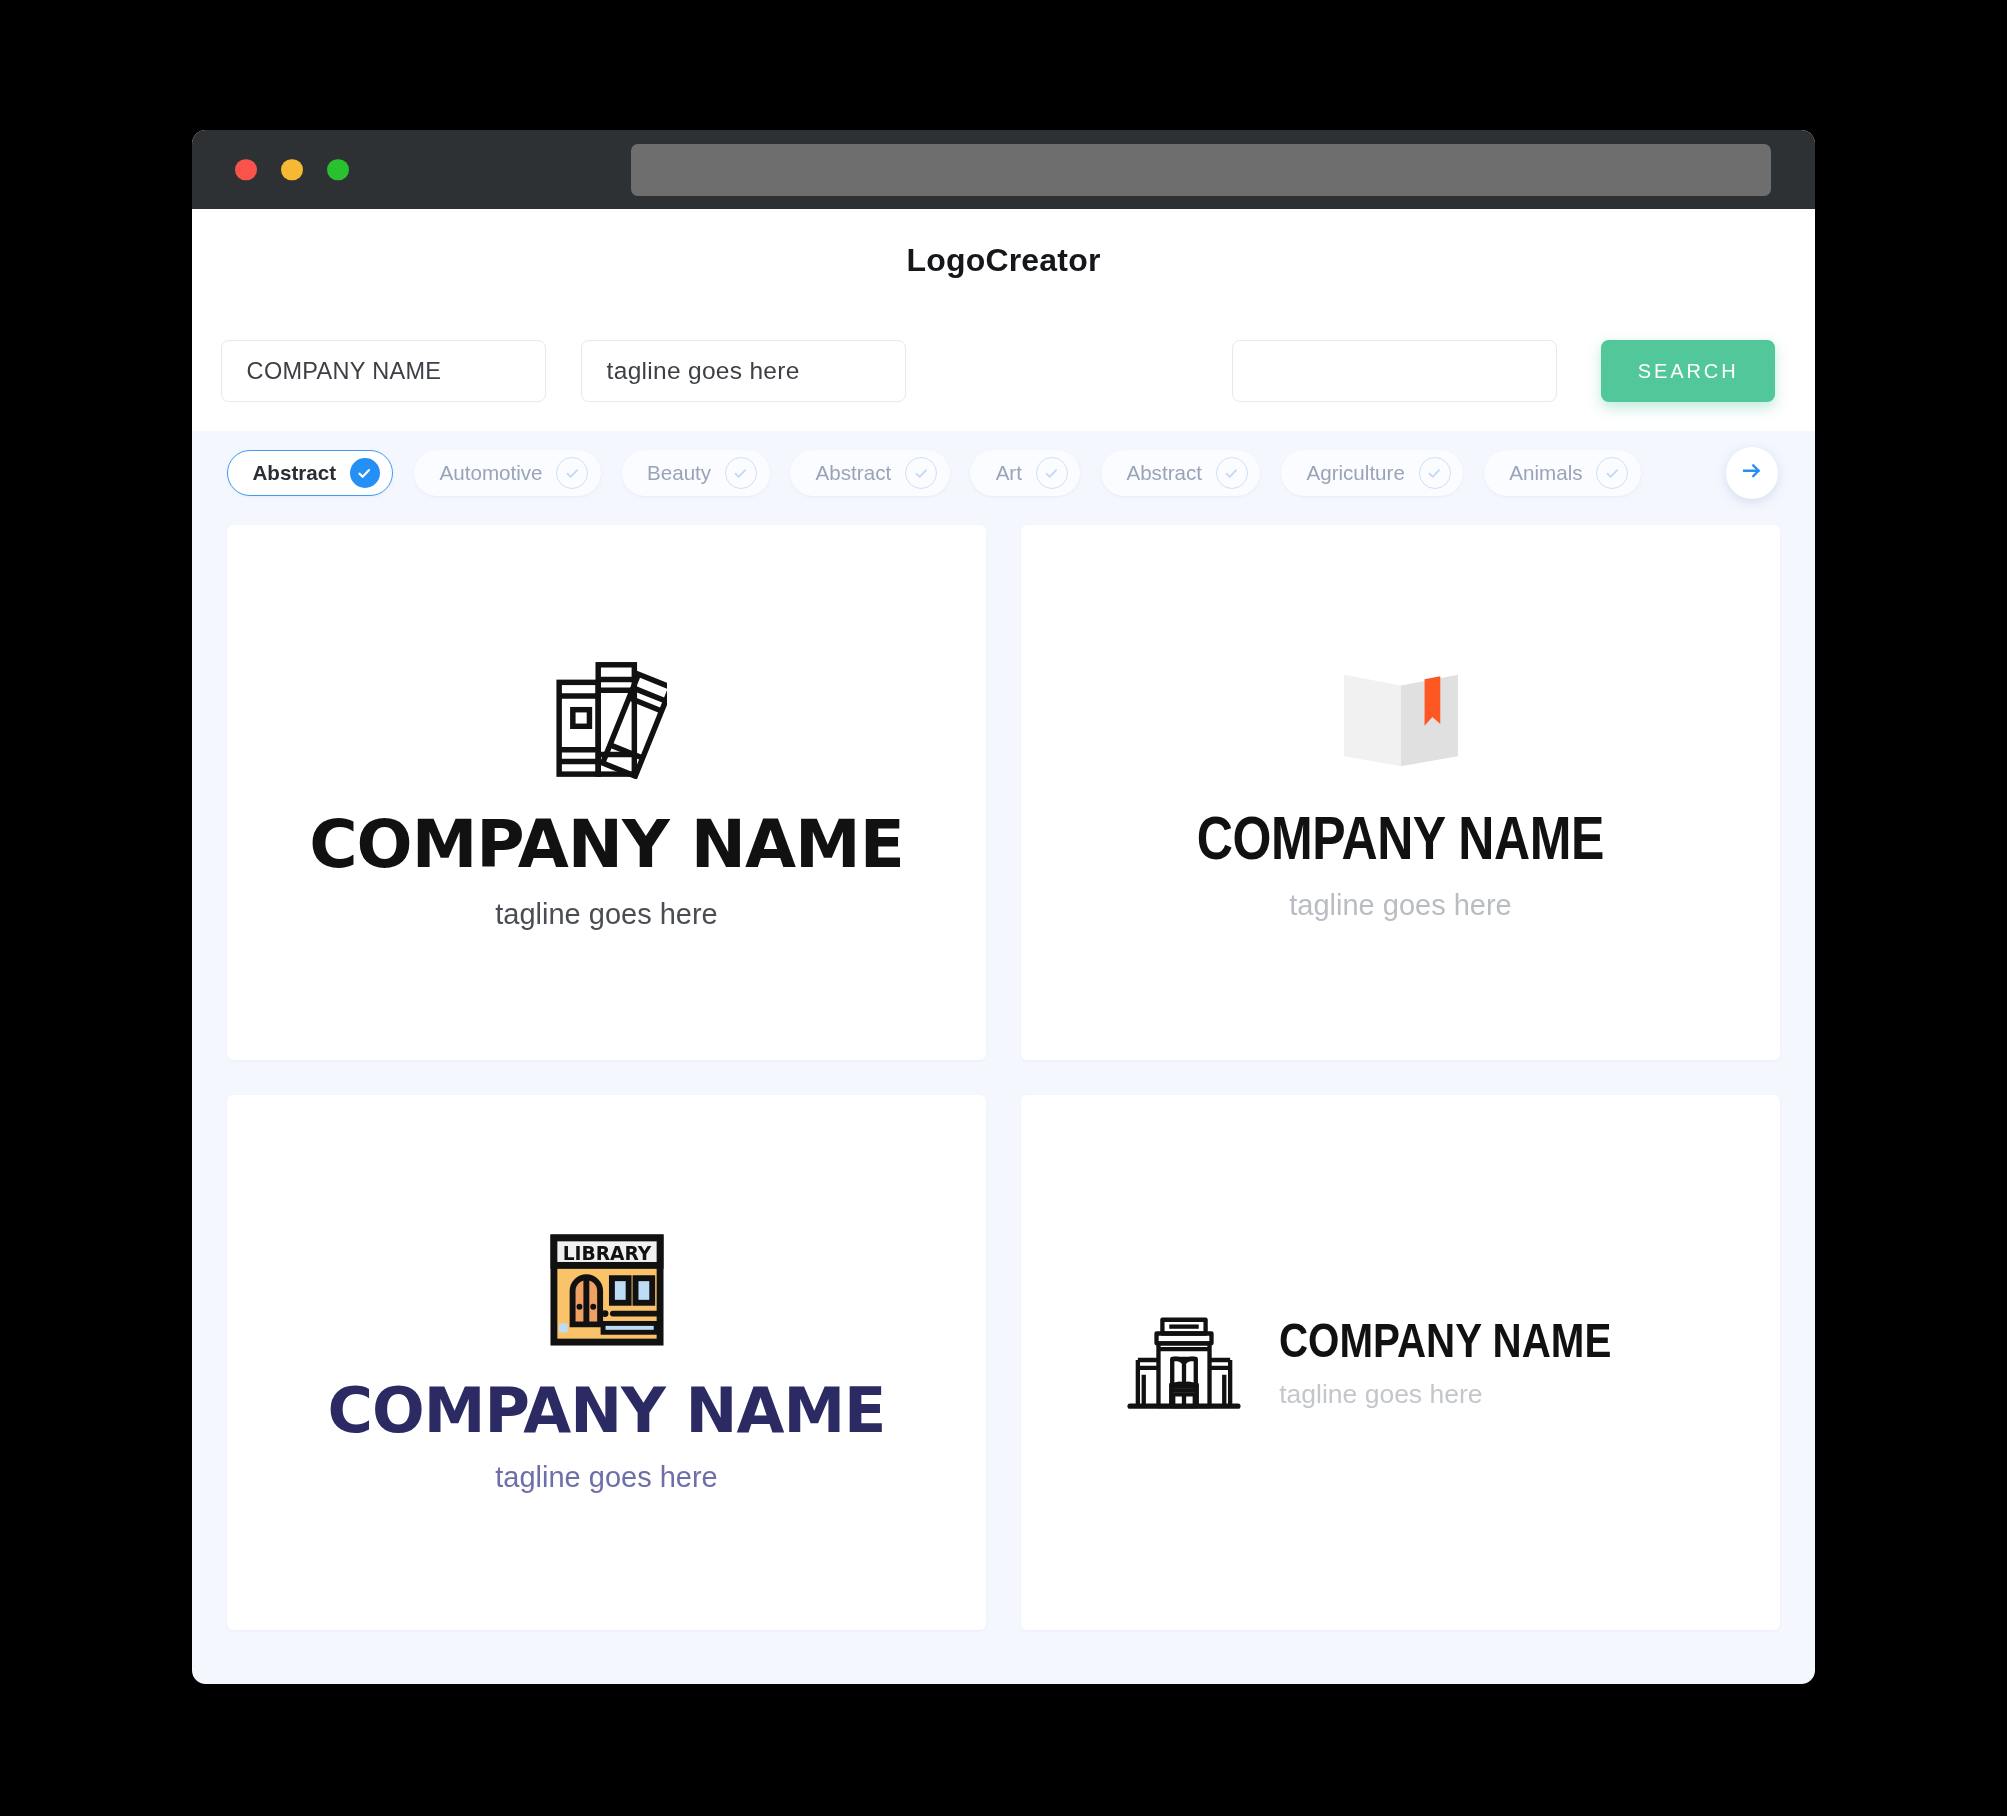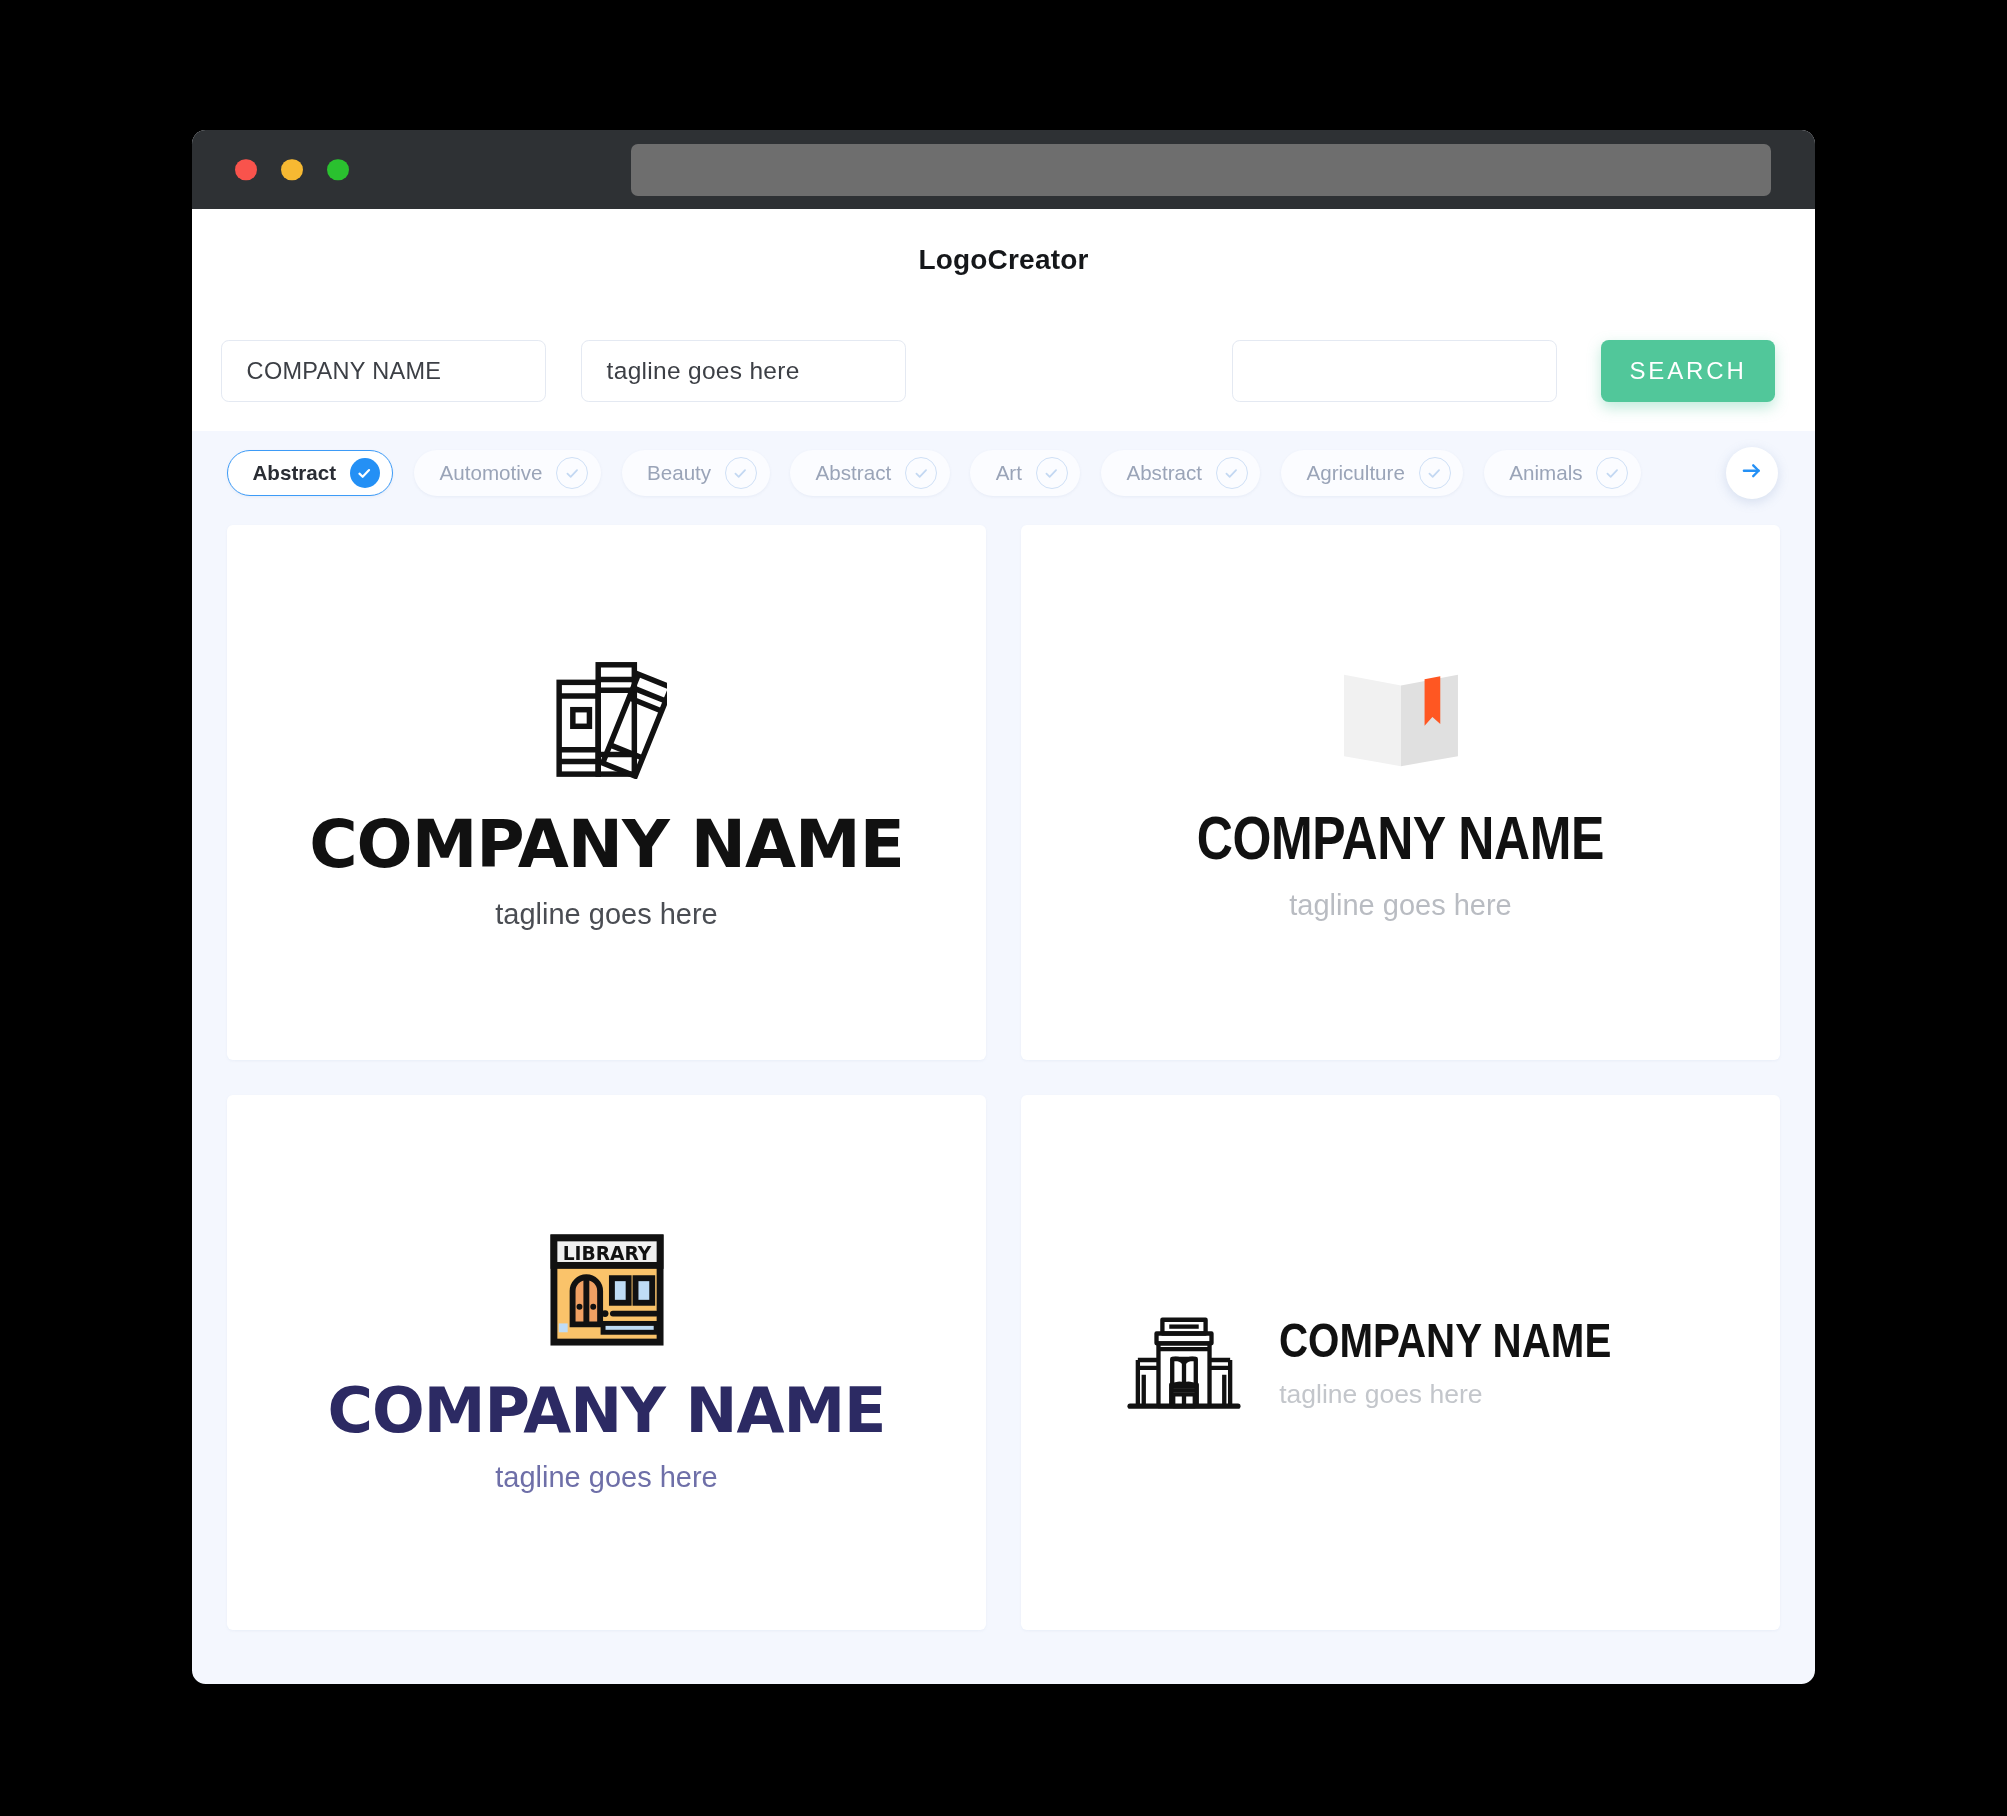--- a/index.html
+++ b/index.html
@@ -27,39 +27,39 @@
   #urlbar{
     position:absolute;left:439px;top:50%;transform:translateY(-50%);
     width:1140px;height:52px;border-radius:6.9px;background:#6e6e6e;
   }
 
   
   #app-header{
     height:102px;background:#fff;display:flex;align-items:center;justify-content:center;
   }
   #app-title{
-    font-size:28px;font-weight:bold;color:#15171a;letter-spacing:0.2px;
+    font-size:32px;font-weight:bold;color:#15171a;letter-spacing:0.2px;
   }
 
   
   #search-row{
     background:#fff;height:120px;display:flex;align-items:center;
     padding:0 35px;box-sizing:border-box;position:relative;
   }
   .field{
     height:62px;border:1px solid #e4e9f2;border-radius:7.8px;background:#fff;
     display:flex;align-items:center;padding:0 24.5px;box-sizing:border-box;
     font-size:23.5px;color:#3c3f45;letter-spacing:0.3px;
   }
   #field-company{width:325px;margin-left:-5.9px;}
   #field-tagline{width:325px;margin-left:35px;font-size:24.5px;}
   #field-extra{width:325px;margin-left:326px;}
   #search-button{
     margin-left:44px;width:174px;height:62px;border:none;border-radius:7.8px;
-    background:#51c79a;color:#fff;font-size:24px;letter-spacing:2.9px;
+    background:#51c79a;color:#fff;font-size:20px;letter-spacing:2.9px;
     font-family:"Liberation Sans",sans-serif;cursor:pointer;
     box-shadow:0 5.9px 13.7px rgba(81,199,154,.35);
   }
 
   
   #chips-row{
     position:relative;height:84px;background:#f4f7fe;
     display:flex;align-items:center;padding:0 35px;box-sizing:border-box;
     overflow:hidden;
   }

